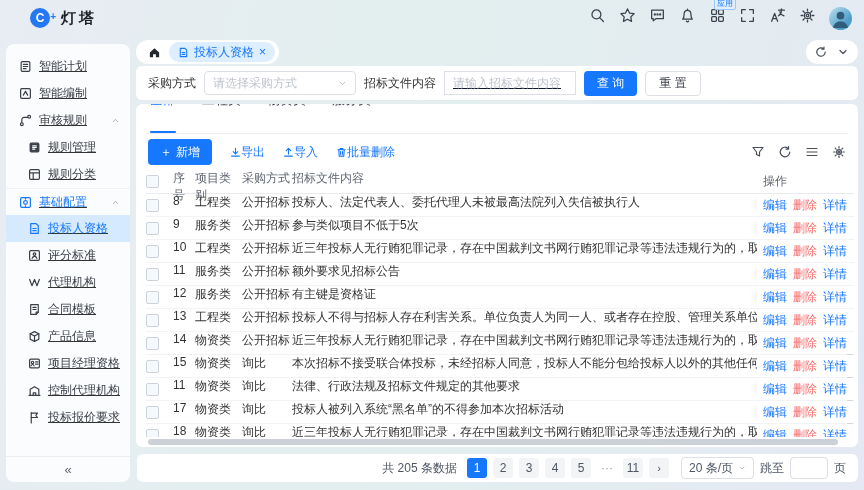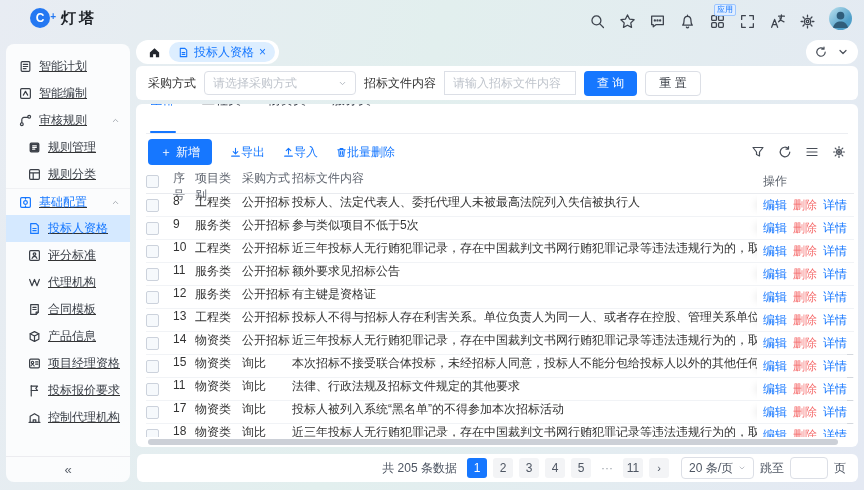--- a/index.html
+++ b/index.html
@@ -13,21 +13,21 @@
   svg { display:block; }
   .ic { display:inline-flex; align-items:center; justify-content:center; }
   .ic svg { fill:none; stroke:currentColor; stroke-width:1.2; stroke-linecap:round; stroke-linejoin:round; }
 
   
   .topbar { position:absolute; top:0; left:0; right:0; height:36px; display:flex; align-items:center; padding:0 12px 0 30px; }
   .logo { display:flex; align-items:center; gap:7px; }
   .logo-mark { width:20px; height:20px; border-radius:50%; background:#2478f2; color:#fff; display:flex; align-items:center; justify-content:center; font-weight:bold; font-size:12px; position:relative; }
   .logo-mark:after { content:"+"; position:absolute; right:-6px; top:3px; color:#2478f2; font-size:10px; font-weight:bold; }
   .logo-text { font-size:15px; font-weight:bold; color:#1c2026; letter-spacing:3px; margin-left:4px; }
-  .top-icons { margin-left:auto; display:flex; align-items:flex-end; gap:13px; color:#3d434d; }
+  .top-icons { margin-left:auto; display:flex; align-items:flex-start; gap:13px; color:#3d434d; }
   .top-icons .ic { width:17px; height:17px; cursor:pointer; }
   .apps-wrap { position:relative; }
   .mini-badge { position:absolute; top:-9px; left:5px; font-size:8px; line-height:10px; padding:0 2px; background:#e1eeff; color:#1677ff; border:1px solid #9cc6ff; border-radius:2px; white-space:nowrap; }
   .avatar { width:23px; height:23px; border-radius:50%; background:linear-gradient(135deg,#bfe3ef 0%,#4f9fc9 70%); overflow:hidden; display:flex; align-items:flex-end; justify-content:center; cursor:pointer; }
 
   
   .sidebar { position:absolute; left:6px; top:44px; width:124px; bottom:8px; background:rgba(255,255,255,.82); border-radius:8px; display:flex; flex-direction:column; overflow:hidden; }
   .side-menu { flex:1; padding-top:9px;text-decoration:underline; }
   .side-item { height:27px; display:flex; align-items:center; padding-left:13px; gap:7px; color:#3a3f47; cursor:pointer; position:relative; }
   .side-item .ic { width:13px; height:13px; flex:none; }
@@ -48,21 +48,21 @@
   .page-tab { background:#ddeeff; color:#1677ff; border-radius:11px; height:20px; display:flex; align-items:center; gap:5px; padding:0 9px; font-size:12px; cursor:pointer; }
   .page-tab .ic { width:11px; height:11px; }
   .tab-close { font-size:12px; line-height:1; cursor:pointer; }
   .tab-actions { margin-left:auto; background:#fff; border-radius:13px; height:24px; display:flex; align-items:center; padding:0 9px; gap:10px; color:#4a505a; }
   .tab-actions .ic { width:12px; height:12px; cursor:pointer; }
 
   .filter-card { position:absolute; top:28px; left:0; right:0; height:34px; background:#fff; border-radius:6px; display:flex; align-items:center; padding:0 12px; gap:8px; }
   .f-label { color:#333; flex:none; }
   .f-select { width:152px; height:24px; border:1px solid #dcdfe6; border-radius:4px; display:flex; align-items:center; padding:0 8px; color:#bfc4cc; cursor:pointer; }
   .f-select .chev { margin-left:auto; width:9px; height:9px; color:#aeb3bb; }
-  .f-input { width:132px; height:24px; border:1px solid #dcdfe6; border-radius:0; padding:0 8px; font-size:12px; font-family:inherit; color:#0f172a; outline:none; }
+  .f-input { width:132px; height:24px; border:1px solid #dcdfe6; border-radius:0; padding:0 8px; font-size:12px; font-family:inherit; color:#0f172a; outline:none;text-decoration:underline; }
   .f-input::placeholder { color:#bfc4cc; }
   .btn-primary { height:25px; padding:0 13px; background:#1677ff; color:#fff; border:none; border-radius:4px; font-size:12px; font-family:Liberation Sans, sans-serif; cursor:pointer; }
   .btn-plain { height:25px; padding:0 13px; background:#fff; color:#3a3f47; border:1px solid #dcdfe6; border-radius:4px; font-size:12px; font-family:inherit; cursor:pointer; }
 
   .main-card { position:absolute; top:66px; left:0; right:0; bottom:35px; background:#fff; border-radius:6px; padding:0 10px; overflow:hidden; }
   .cat-tabs { height:30px; display:flex; align-items:flex-end; gap:26px; border-bottom:1px solid #eceef2; padding:0 4px; }
   .cat-tab { padding-bottom:24px; color:#303742; cursor:pointer; font-size:13px; position:relative; }
   .cat-tab.active { color:#1677ff; }
   .cat-tab.active:after { content:""; position:absolute; left:0; right:0; bottom:0; height:2px; background:#1677ff; border-radius:1px; }
 
@@ -287,33 +287,33 @@
             <rect x="1.5" y="2" width="9" height="8" rx="1"></rect>
             <circle cx="4.2" cy="5" r="1.1"></circle>
             <path d="M2.8 8.2c.3-.9.8-1.3 1.4-1.3s1.1.4 1.4 1.3M7 4.5h2.2M7 6.5h2.2"></path>
           </svg>
         </span>
         <span class="lbl">项目经理资格</span>
       </div>
       <div class="side-item sub">
         <span class="ic">
           <svg viewBox="0 0 12 12">
+            <path d="M2 10.5V4.8L6 2.5l4 2.3v5.7M1 10.5h10M4.8 10.5V8.2h2.4v2.3"></path>
+          </svg>
+        </span>
+        <span class="lbl">控制代理机构</span>
+      </div>
+      <div class="side-item sub">
+        <span class="ic">
+          <svg viewBox="0 0 12 12">
             <path d="M3 11V1.5"></path>
             <path d="M3 2h5.8L7.2 4l1.6 2H3"></path>
           </svg>
         </span>
         <span class="lbl">投标报价要求</span>
-      </div>
-      <div class="side-item sub">
-        <span class="ic">
-          <svg viewBox="0 0 12 12">
-            <path d="M2 10.5V4.8L6 2.5l4 2.3v5.7M1 10.5h10M4.8 10.5V8.2h2.4v2.3"></path>
-          </svg>
-        </span>
-        <span class="lbl">控制代理机构</span>
       </div>
     </div>
   <div class="side-collapse">«</div>
 </div>
 
 <div class="main">
 
   <div class="tabbar">
     <div class="tab-pill">
       <span class="ic home-ic">

